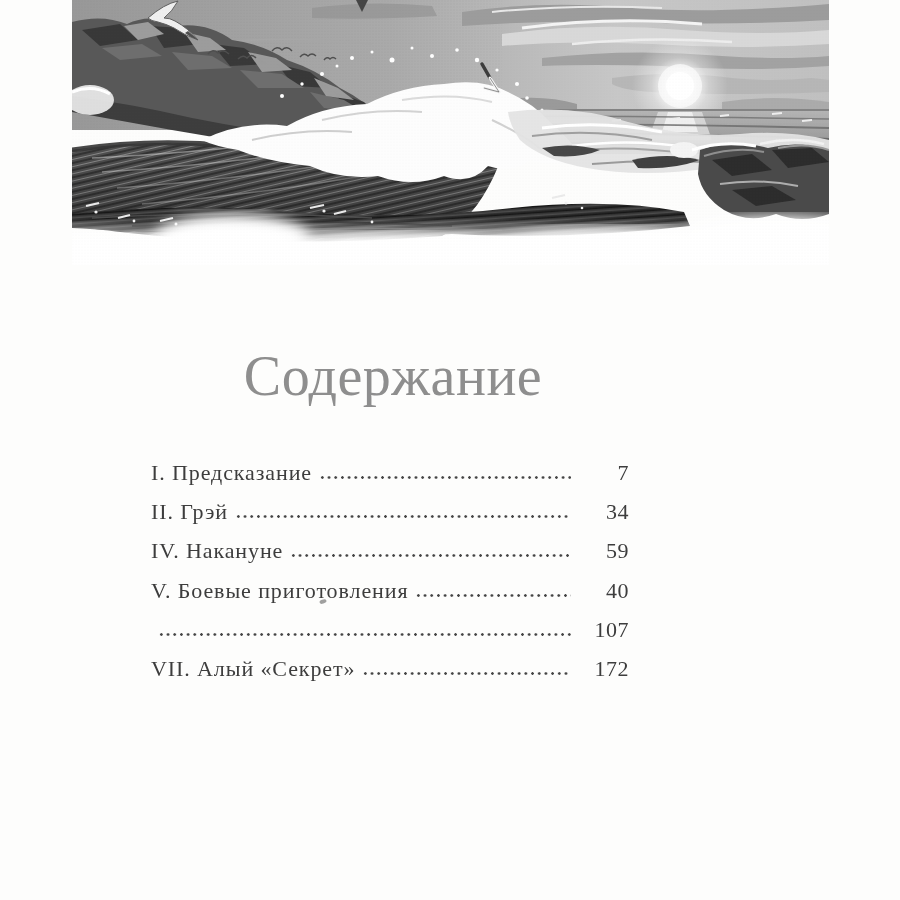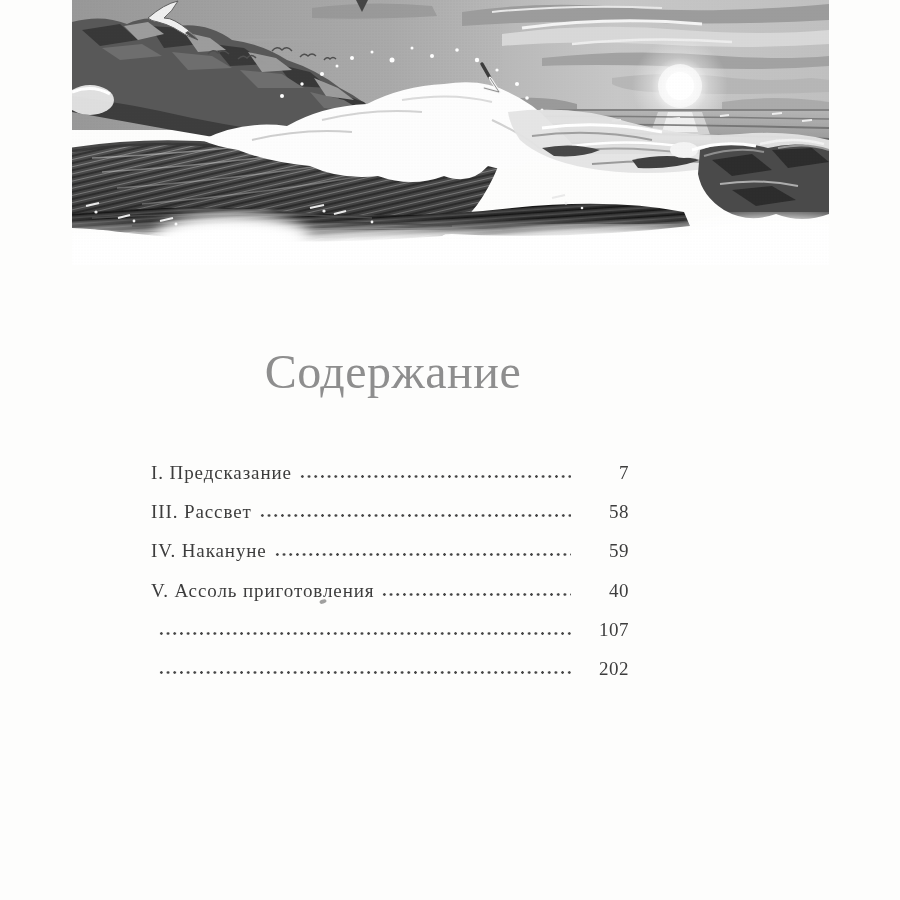--- a/index.html
+++ b/index.html
@@ -19,36 +19,36 @@
     left: 72px; top: 0;
     width: 757px; height: 265px;
   }
   .illustration svg { display: block; }
   .heading {
     position: absolute;
     left: 3px; top: 344px;
     width: 780px;
     margin: 0;
     text-align: center;
-    font-size: 48px;
+    font-size: 56px;
     font-weight: 400;
     letter-spacing: 0.5px;
     color: #8e8e8e;
   }
   .toc {
     position: absolute;
     left: 151px; top: 453px;
     width: 478px;
   }
   .toc-row {
     display: flex;
     align-items: baseline;
     height: 39.2px;
     line-height: 39.2px;
-    font-size: 19px;
+    font-size: 22px;
     color: #3d3d3d;
     letter-spacing: 0.9px;
   }
   .toc-title { white-space: nowrap; }
   .toc-dots {
     flex: 1;
     height: 5px;
     margin: 0 12px 0 7px;
     background-image: radial-gradient(circle, #454545 1.15px, rgba(0,0,0,0) 1.5px);
     background-size: 6.7px 5px;
@@ -313,38 +313,39 @@
 
   <h1 class="heading">Содержание</h1>
 
   <div class="toc">
     <div class="toc-row">
       <span class="toc-title">I. Предсказание</span>
       <span class="toc-dots"></span>
       <span class="toc-page">7</span>
     </div>
     <div class="toc-row">
-      <span class="toc-title">III. Рассвет</span>
-      <span class="toc-dots"></span>
-      <span class="toc-page">58</span>
+      <span class="toc-title">II. Грэй</span>
+      <span class="toc-dots"></span>
+      <span class="toc-page">34</span>
     </div>
     <div class="toc-row">
       <span class="toc-title">IV. Накануне</span>
       <span class="toc-dots"></span>
       <span class="toc-page">59</span>
     </div>
     <div class="toc-row">
-      <span class="toc-title">V. Ассоль приготовления</span>
+      <span class="toc-title">V. Боевые приготовления</span>
       <span class="toc-dots"></span>
       <span class="toc-page">40</span>
     </div>
     <div class="toc-row">
       <span class="toc-dots"></span>
       <span class="toc-page">107</span>
     </div>
     <div class="toc-row">
-      <span class="toc-dots"></span>
-      <span class="toc-page">202</span>
+      <span class="toc-title">VII. Алый «Секрет»</span>
+      <span class="toc-dots"></span>
+      <span class="toc-page">172</span>
     </div>
   </div>
 
   <div class="speck"></div>
 </div>
 
 </body></html>

